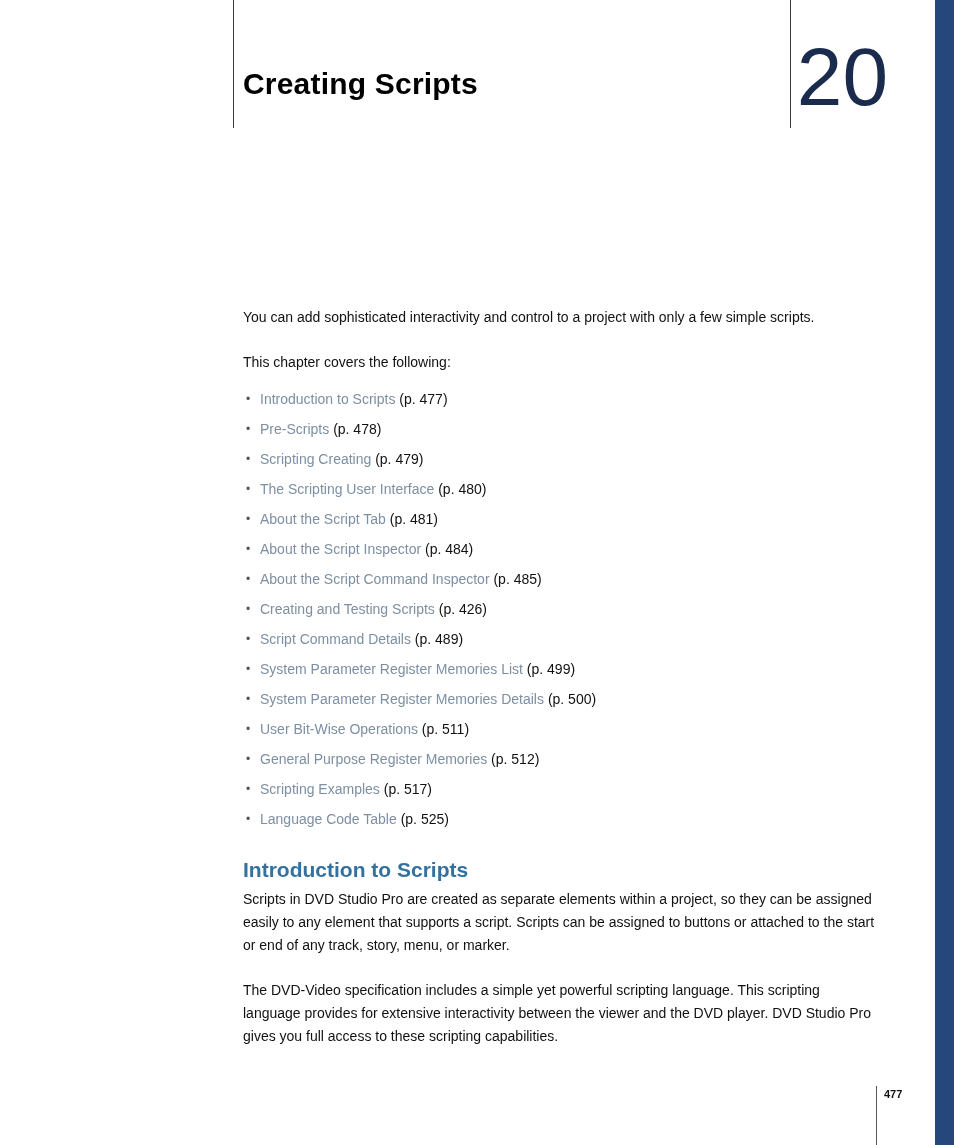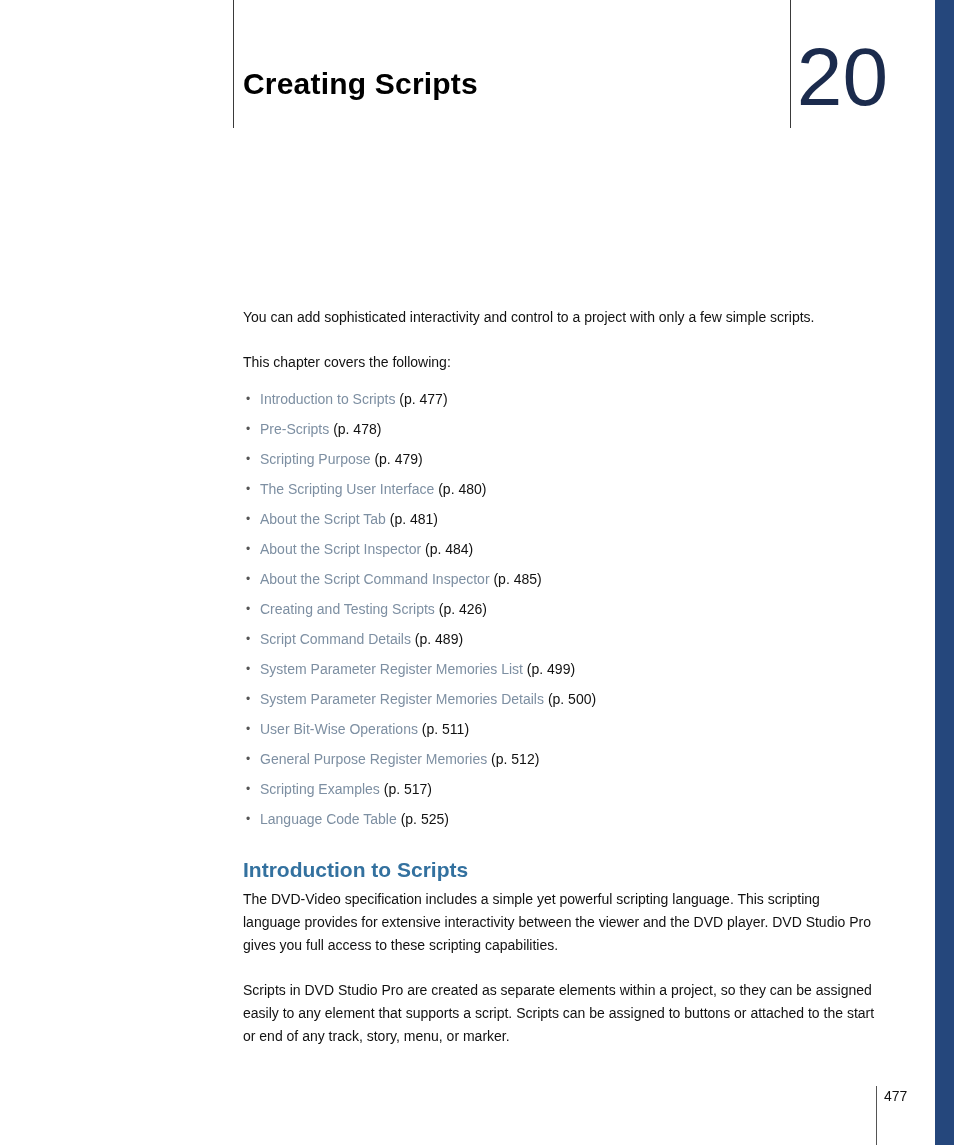--- a/index.html
+++ b/index.html
@@ -92,22 +92,22 @@
     left: 876px;
     top: 1086px;
     width: 1px;
     height: 59px;
     background: #555555;
   }
   .page-number {
     position: absolute;
     left: 884px;
     top: 1088px;
-    font-size: 14px;
-    font-weight: normal;
+    font-size: 11px;
+    font-weight: bold;
     color: #111111;
   }
 </style>
 </head>
 <body>
 
 <div class="page">
 
   <div class="accent-bar"></div>
 
@@ -125,21 +125,21 @@
     <p class="toc-lead">This chapter covers the following:</p>
 
     <ul class="toc">
         <li>
         <span class="bullet">•</span><a class="toc-link">Introduction to Scripts</a>&nbsp;<span class="page-ref">(p. 477)</span>
       </li>
         <li>
         <span class="bullet">•</span><a class="toc-link">Pre-Scripts</a>&nbsp;<span class="page-ref">(p. 478)</span>
       </li>
         <li>
-        <span class="bullet">•</span><a class="toc-link">Scripting Purpose</a>&nbsp;<span class="page-ref">(p. 479)</span>
+        <span class="bullet">•</span><a class="toc-link">Scripting Creating</a>&nbsp;<span class="page-ref">(p. 479)</span>
       </li>
         <li>
         <span class="bullet">•</span><a class="toc-link">The Scripting User Interface</a>&nbsp;<span class="page-ref">(p. 480)</span>
       </li>
         <li>
         <span class="bullet">•</span><a class="toc-link">About the Script Tab</a>&nbsp;<span class="page-ref">(p. 481)</span>
       </li>
         <li>
         <span class="bullet">•</span><a class="toc-link">About the Script Inspector</a>&nbsp;<span class="page-ref">(p. 484)</span>
       </li>
@@ -167,22 +167,22 @@
         <li>
         <span class="bullet">•</span><a class="toc-link">Scripting Examples</a>&nbsp;<span class="page-ref">(p. 517)</span>
       </li>
         <li>
         <span class="bullet">•</span><a class="toc-link">Language Code Table</a>&nbsp;<span class="page-ref">(p. 525)</span>
       </li>
       </ul>
 
     <h2 class="section-heading">Introduction to Scripts</h2>
 
+    <p class="section-paragraph">Scripts in DVD Studio Pro are created as separate elements within a project, so they can be assigned easily to any element that supports a script. Scripts can be assigned to buttons or attached to the start or end of any track, story, menu, or marker.</p>
+
     <p class="section-paragraph">The DVD-Video specification includes a simple yet powerful scripting language. This scripting language provides for extensive interactivity between the viewer and the DVD player. DVD Studio Pro gives you full access to these scripting capabilities.</p>
-
-    <p class="section-paragraph">Scripts in DVD Studio Pro are created as separate elements within a project, so they can be assigned easily to any element that supports a script. Scripts can be assigned to buttons or attached to the start or end of any track, story, menu, or marker.</p>
 
   </div>
 
   <div class="footer-rule"></div>
   <div class="page-number">477</div>
 
 </div>
 
 </body></html>

